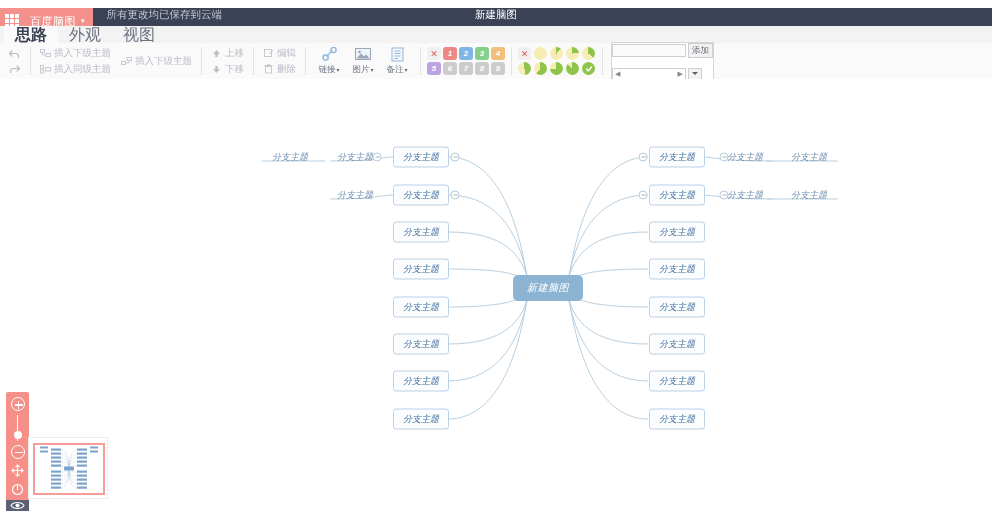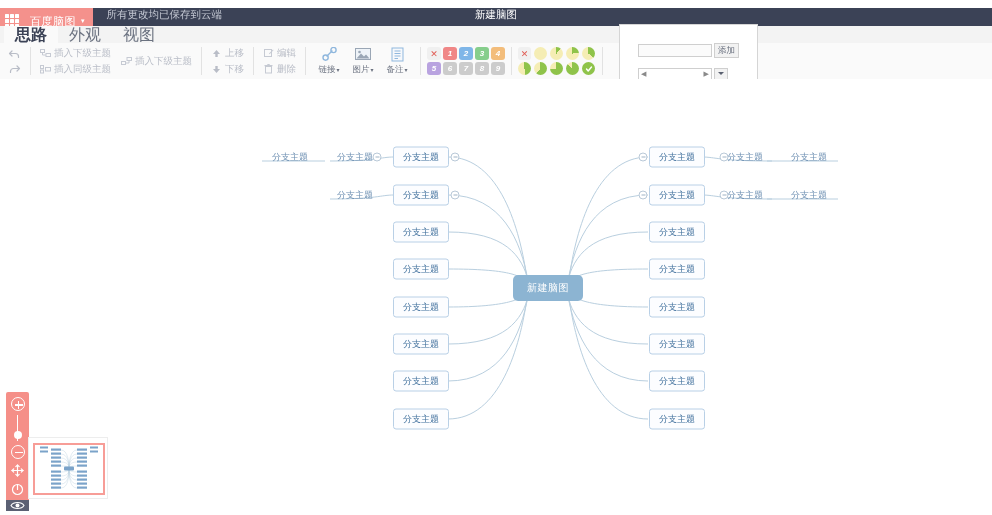--- a/index.html
+++ b/index.html
@@ -79,39 +79,40 @@
   .sw {
     width:14px; height:13px; border-radius:3px; display:flex; align-items:center; justify-content:center;
     font-size:8px; color:#fff; cursor:pointer; font-style:italic; font-weight:bold;
   }
   .sw.none { background:#f0f0f0; color:#e05c54; font-style:normal; font-weight:normal; font-size:9px;}
   .pgrid { display:grid; grid-template-columns:repeat(5, 14px); grid-template-rows:repeat(2,13px); gap:2px; }
   .pw { width:13px; height:13px; border-radius:50%; cursor:pointer; position:relative; }
   .pw.none { background:#f0f0f0; border-radius:3px; display:flex;align-items:center;justify-content:center;color:#e05c54;font-size:9px;}
 
   
-  .rgrp { display:flex; flex-direction:column; gap:10px; border:1px solid #d5d5d5; background:#fff; padding:18px; margin-left:14px; }
+  .rgrp { display:flex; flex-direction:column; gap:10px; border:1px solid #d5d5d5; background:#fff; padding:0; margin-left:6px; }
   .rrow1 { display:flex; align-items:center; }
   .rinput { width:74px; height:13px; border:1px solid #cfcfcf; background:#fbfbfb; }
   .raddbtn { font-size:8.5px; color:#6b7280; border:1px solid #cfcfcf; background:#f2f2f2; padding:1px 3px; margin-left:2px; cursor:pointer; line-height:11px;}
   .rrow2 { display:flex; align-items:center; }
   .rscroll { width:74px; height:12px; border:1px solid #cfcfcf; background:#fff; display:flex; align-items:center; justify-content:space-between; padding:0 2px; }
   .rscroll span { font-size:7px; color:#8a8a8a; }
   .rsel { width:14px; height:12px; border:1px solid #cfcfcf; background:#f2f2f2; margin-left:2px; display:flex;align-items:center;justify-content:center; cursor:pointer;}
   .rsel i { border-left:3px solid transparent; border-right:3px solid transparent; border-top:3px solid #5a6070; }
 
   
   .canvas {
     position:absolute; top:79px; left:0; width:992px; height:436px; background:#ffffff; overflow:hidden;
   }
   .canvas svg.links { position:absolute; top:0; left:0; width:992px; height:436px; }
 
   .node {
     position:absolute; font-size:9px; color:#4a7ba8; white-space:nowrap;
     transform:translate(-50%,-50%);
+    font-style:italic;
   }
   .node.boxed {
     background:#fcfdff; border:1px solid #b9d0e6; border-radius:3px;
     padding:3px 9px; color:#3f6f9c;
   }
   .node.plain { color:#6d8fb2; padding:2px 3px; }
   .node.root {
     background:#8cb4d2; color:#ffffff; border:none; border-radius:5px;
     padding:6px 14px; font-size:10px; letter-spacing:0.5px;
   }

